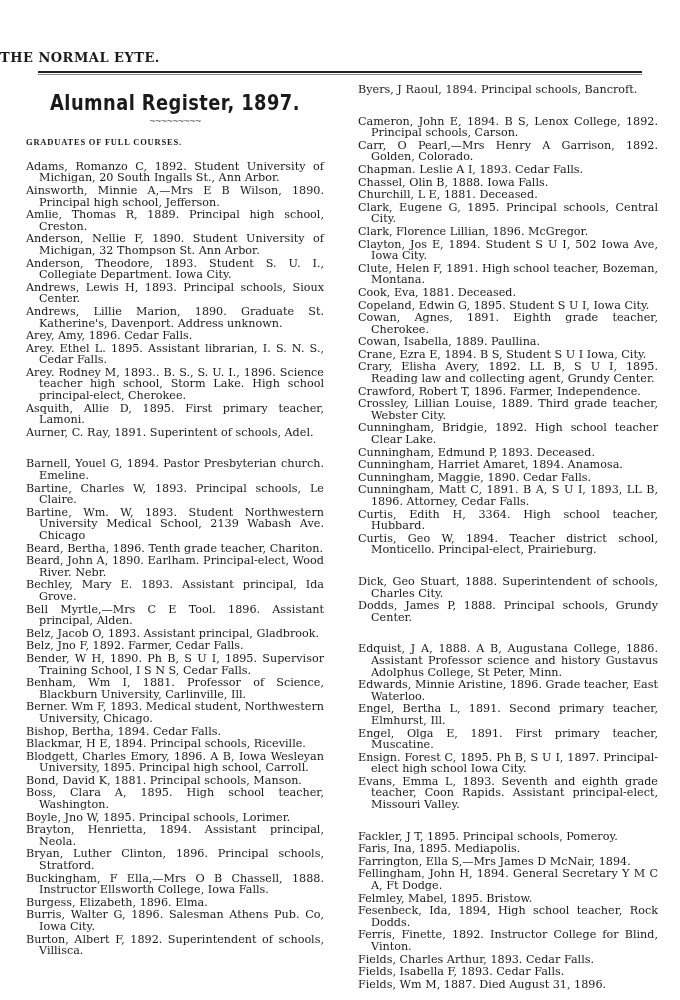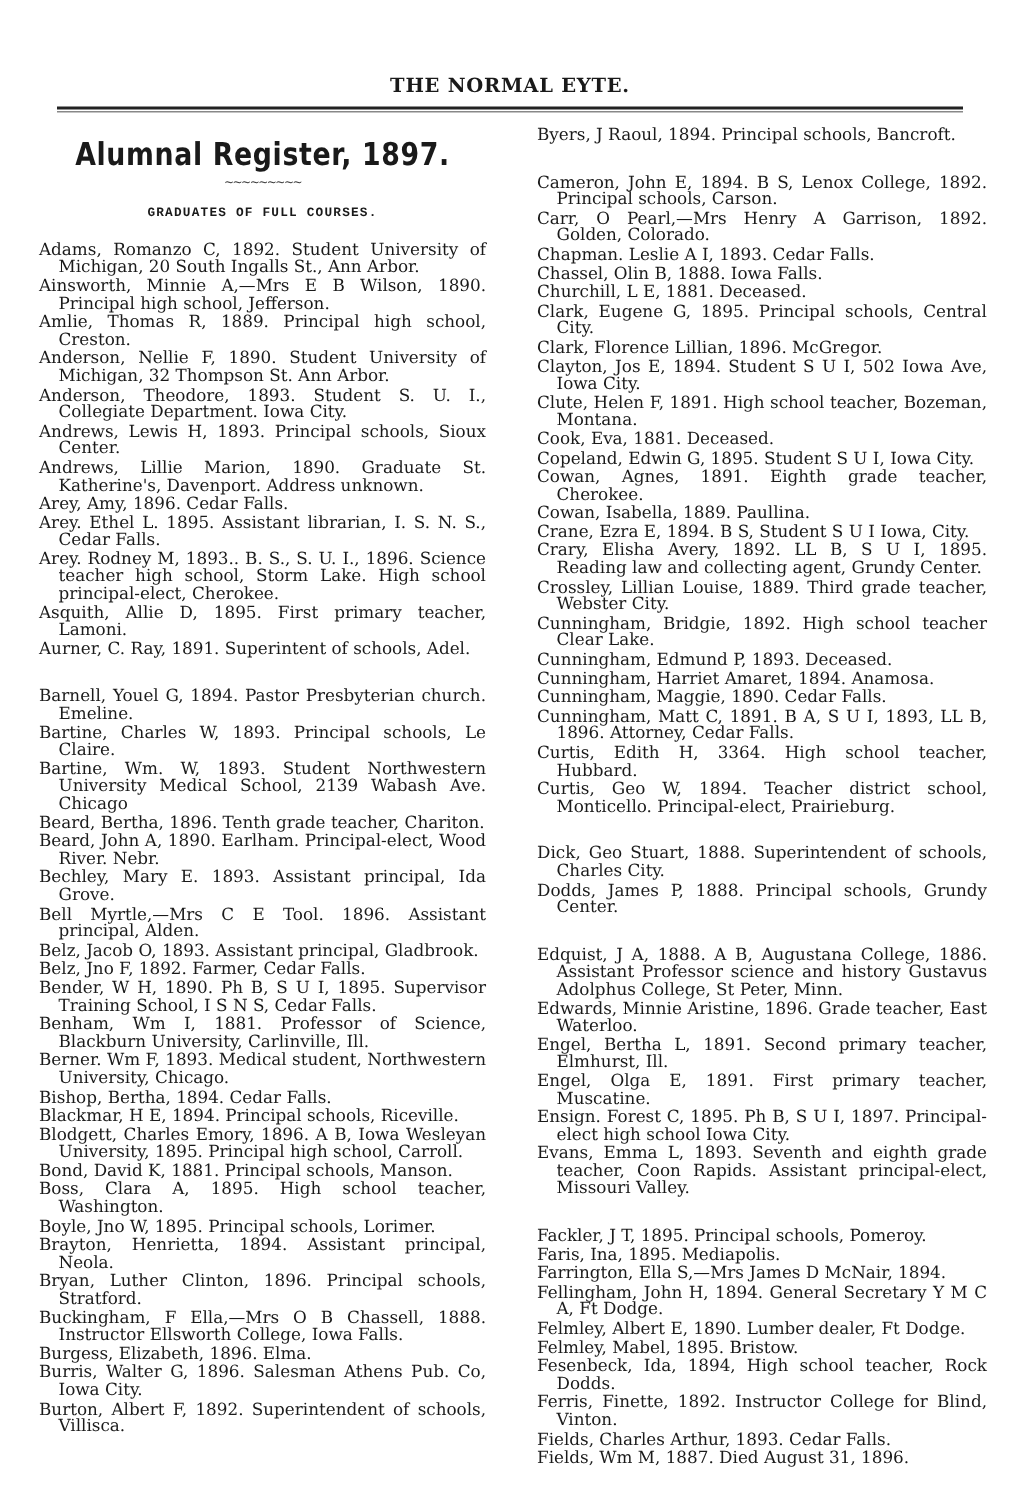--- a/index.html
+++ b/index.html
@@ -1,25 +1,25 @@
 <!DOCTYPE html>
 <html><head>
   <meta charset="utf-8">
   <style>
     html, body { margin: 0; padding: 0; background: #ffffff; }
     body { width: 680px; height: 1000px; overflow: hidden; position: relative; color: #1a1a1a; font-family: "DejaVu Serif", serif; }
-    .running-head { position: absolute; top: 50px; left: 0; width: 680px; text-align: center; font-family: "DejaVu Serif", serif; font-weight: bold; font-size: 13px; letter-spacing: 0.5px; }
+    .running-head { position: absolute; top: 50px; left: 0; width: 680px; text-align: left; font-family: "DejaVu Serif", serif; font-weight: bold; font-size: 13px; letter-spacing: 0.5px; }
     .rule { position: absolute; top: 71px; left: 38px; width: 604px; height: 2px; background: #222; }
     .rule2 { position: absolute; top: 74px; left: 38px; width: 604px; height: 1px; background: #888; }
     .col { position: absolute; top: 84px; font-size: 11.2px; line-height: 11.6px; }
     .col-left { left: 26px; width: 298px; }
     .col-right { left: 358px; width: 300px; }
     .title { text-align: center; font-family: "DejaVu Sans", sans-serif; font-weight: bold; font-size: 21px; margin: 14px 0 0 0; transform: scaleX(0.85); letter-spacing: 0.5px; }
     .squiggle { text-align: center; font-size: 8px; margin-top: 6px; letter-spacing: -1px; color: #333; }
-    .subhead { text-align: center; font-family: Liberation Mono, monospace; font-weight: bold; font-size: 8.5px; letter-spacing: 0.8px; margin: 10px 0 12px 0; }
+    .subhead { text-align: left; font-family: Liberation Serif, serif; font-weight: bold; font-size: 8.5px; letter-spacing: 0.8px; margin: 10px 0 12px 0; }
     .entry { text-align: justify; text-indent: -13px; padding-left: 13px; margin: 0 0 1px 0; }
     .entry.gap { margin-top: 20px; }
   </style>
 </head>
 <body>
 
 <div class="running-head">THE NORMAL EYTE.</div>
 <div class="rule"></div>
 <div class="rule2"></div>
 
@@ -78,40 +78,41 @@
       <p class="entry">Clark, Eugene G, 1895. Principal schools, Central City.</p>
       <p class="entry">Clark, Florence Lillian, 1896. McGregor.</p>
       <p class="entry">Clayton, Jos E, 1894. Student S U I, 502 Iowa Ave, Iowa City.</p>
       <p class="entry">Clute, Helen F, 1891. High school teacher, Bozeman, Montana.</p>
       <p class="entry">Cook, Eva, 1881. Deceased.</p>
       <p class="entry">Copeland, Edwin G, 1895. Student S U I, Iowa City.</p>
       <p class="entry">Cowan, Agnes, 1891. Eighth grade teacher, Cherokee.</p>
       <p class="entry">Cowan, Isabella, 1889. Paullina.</p>
       <p class="entry">Crane, Ezra E, 1894. B S, Student S U I Iowa, City.</p>
       <p class="entry">Crary, Elisha Avery, 1892. LL B, S U I, 1895. Reading law and collecting agent, Grundy Center.</p>
+      <p class="entry">Crawford, Robert T, 1896. Farmer, Independence.</p>
       <p class="entry">Crossley, Lillian Louise, 1889. Third grade teacher, Webster City.</p>
       <p class="entry">Cunningham, Bridgie, 1892. High school teacher Clear Lake.</p>
       <p class="entry">Cunningham, Edmund P, 1893. Deceased.</p>
       <p class="entry">Cunningham, Harriet Amaret, 1894. Anamosa.</p>
       <p class="entry">Cunningham, Maggie, 1890. Cedar Falls.</p>
       <p class="entry">Cunningham, Matt C, 1891. B A, S U I, 1893, LL B, 1896. Attorney, Cedar Falls.</p>
       <p class="entry">Curtis, Edith H, 3364. High school teacher, Hubbard.</p>
       <p class="entry">Curtis, Geo W, 1894. Teacher district school, Monticello. Principal-elect, Prairieburg.</p>
       <p class="entry gap">Dick, Geo Stuart, 1888. Superintendent of schools, Charles City.</p>
       <p class="entry">Dodds, James P, 1888. Principal schools, Grundy Center.</p>
       <p class="entry gap">Edquist, J A, 1888. A B, Augustana College, 1886. Assistant Professor science and history Gustavus Adolphus College, St Peter, Minn.</p>
       <p class="entry">Edwards, Minnie Aristine, 1896. Grade teacher, East Waterloo.</p>
       <p class="entry">Engel, Bertha L, 1891. Second primary teacher, Elmhurst, Ill.</p>
       <p class="entry">Engel, Olga E, 1891. First primary teacher, Muscatine.</p>
       <p class="entry">Ensign. Forest C, 1895. Ph B, S U I, 1897. Principal-elect high school Iowa City.</p>
       <p class="entry">Evans, Emma L, 1893. Seventh and eighth grade teacher, Coon Rapids. Assistant principal-elect, Missouri Valley.</p>
       <p class="entry gap">Fackler, J T, 1895. Principal schools, Pomeroy.</p>
       <p class="entry">Faris, Ina, 1895. Mediapolis.</p>
       <p class="entry">Farrington, Ella S,—Mrs James D McNair, 1894.</p>
       <p class="entry">Fellingham, John H, 1894. General Secretary Y M C A, Ft Dodge.</p>
-      <p class="entry">Felmley, Albert E, 1890. Lumber dealer, Ft Dodge.</p>
       <p class="entry">Felmley, Mabel, 1895. Bristow.</p>
       <p class="entry">Fesenbeck, Ida, 1894, High school teacher, Rock Dodds.</p>
       <p class="entry">Ferris, Finette, 1892. Instructor College for Blind, Vinton.</p>
       <p class="entry">Fields, Charles Arthur, 1893. Cedar Falls.</p>
+      <p class="entry">Fields, Isabella F, 1893. Cedar Falls.</p>
       <p class="entry">Fields, Wm M, 1887. Died August 31, 1896.</p>
     </div>
 </div>
 
 </body></html>

